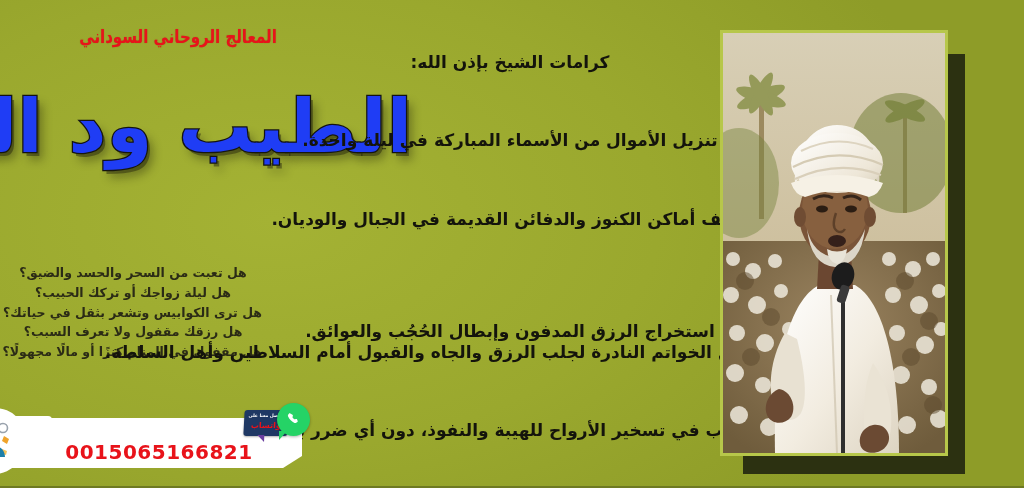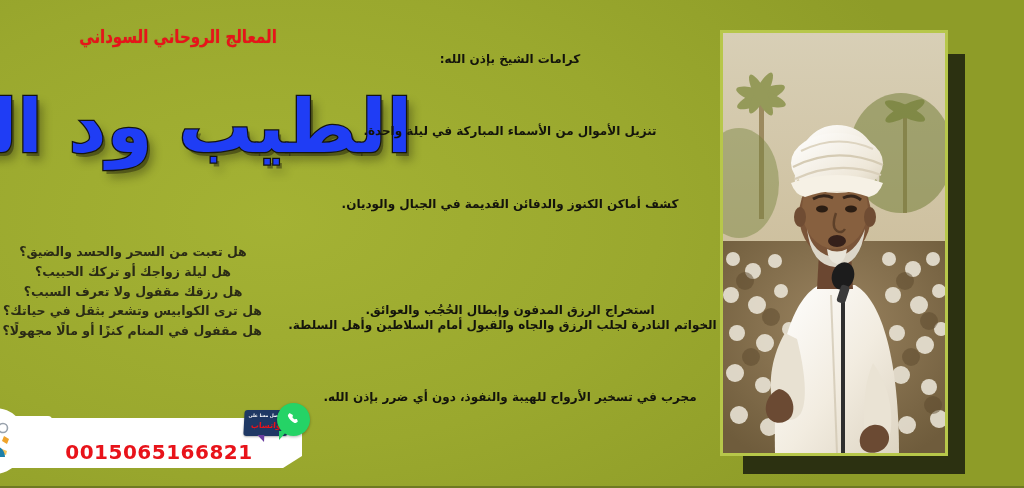--- a/index.html
+++ b/index.html
@@ -56,41 +56,41 @@
     -webkit-text-stroke: 2.5px #141414;
     paint-order: stroke fill;
     text-shadow:
       3px 4px 0 rgba(30,30,10,.45),
       6px 8px 10px rgba(20,20,5,.35);
   }
 
   
   .questions {
     position: absolute;
-    top: 242px;
+    top: 263px;
     right: 762px;      
     width: 258px;
     direction: rtl;
     text-align: center;
     color: #2b2b16;
     font-size: 12.5px;
     font-weight: bold;
     line-height: 1.58;
   }
   .questions div { white-space: nowrap; }
 
   
   .services {
     position: absolute;
     top: 52px;
     right: 268px;
     width: 492px;
     direction: rtl;
     color: #14140c;
-    font-size: 12px;
+    font-size: 17px;
     font-weight: bold;
   }
   .svc-item {
     text-align: center;
     white-space: nowrap;
     line-height: 1.2;
   }
   .svc-0 { margin-bottom: 58px; }
   .svc-1 { margin-bottom: 58px; }
   .svc-2 { margin-bottom: 92px; }
@@ -245,22 +245,22 @@
 
 <div class="poster">
 
   <div class="top-label">المعالج الروحاني السوداني</div>
 
   <div class="main-title">الطيب ود النور</div>
 
   <div class="questions">
     <div>هل تعبت من السحر والحسد والضيق؟</div>
     <div>هل ليلة زواجك أو تركك الحبيب؟</div>
+    <div>هل ترى الكوابيس وتشعر بثقل في حياتك؟</div>
     <div>هل رزقك مقفول ولا تعرف السبب؟</div>
-    <div>هل ترى الكوابيس وتشعر بثقل في حياتك؟</div>
     <div>هل مقفول في المنام كنزًا أو مالًا مجهولًا؟</div>
   </div>
 
   <div class="services">
     <div class="svc-item svc-0">كرامات الشيخ بإذن الله:</div>
     <div class="svc-item svc-1">تنزيل الأموال من الأسماء المباركة في ليلة واحدة.</div>
     <div class="svc-item svc-2">كشف أماكن الكنوز والدفائن القديمة في الجبال والوديان.</div>
     <div class="svc-item svc-3">استخراج الرزق المدفون وإبطال الحُجُب والعوائق.</div>
     <div class="svc-item svc-4">عمل الخواتم النادرة لجلب الرزق والجاه والقبول أمام السلاطين وأهل السلطة.</div>
     <div class="svc-item svc-5">مجرب في تسخير الأرواح للهيبة والنفوذ، دون أي ضرر بإذن الله.</div>

